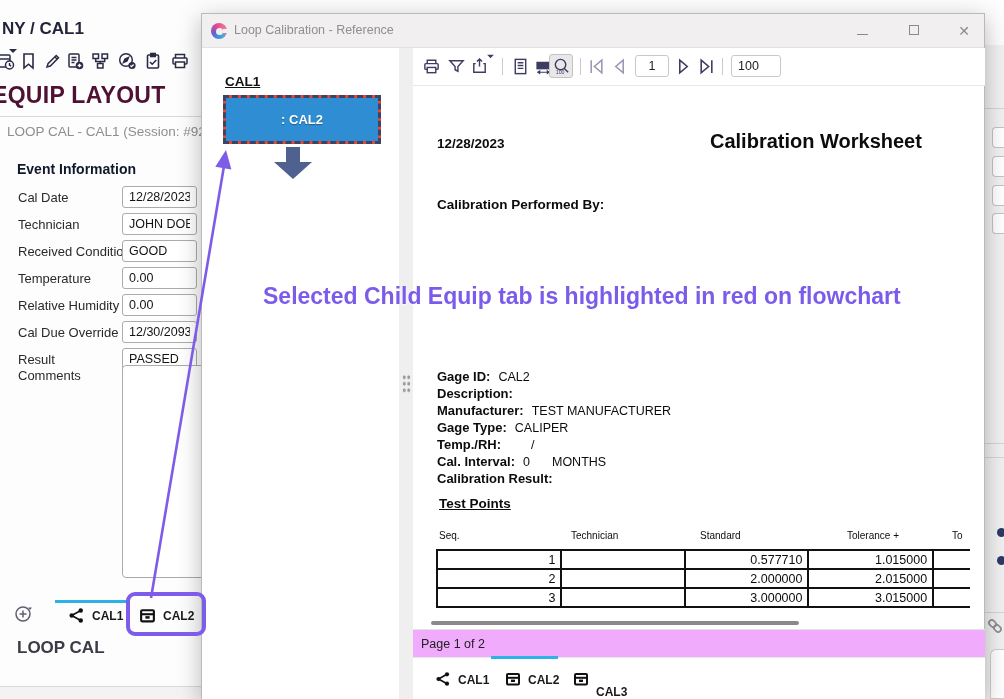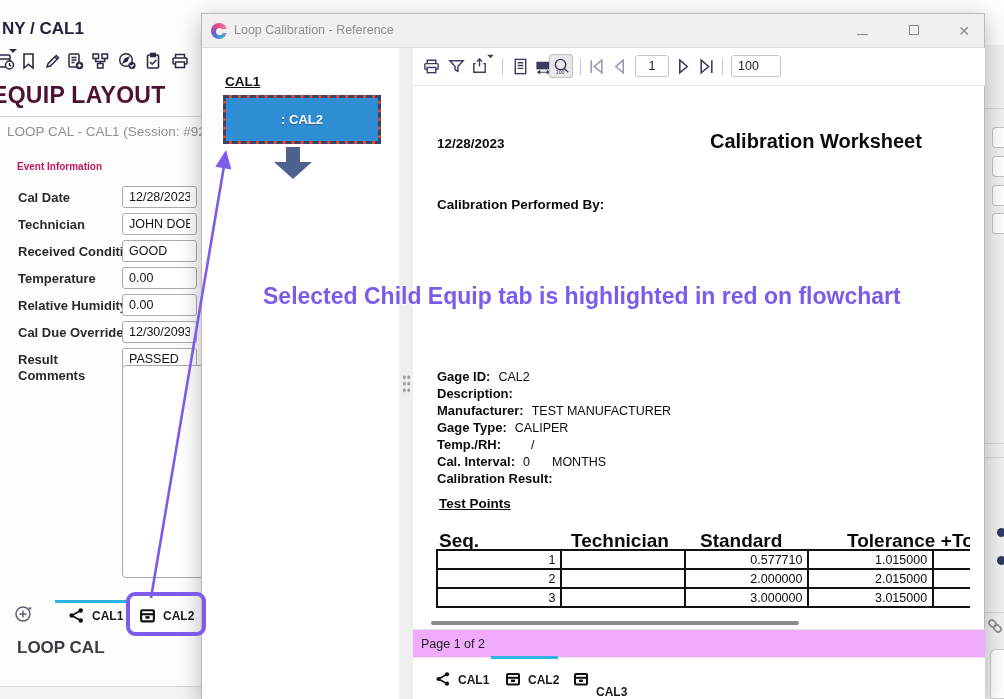--- a/index.html
+++ b/index.html
@@ -8,23 +8,23 @@
   .screen { position:relative; width:1004px; height:699px; background:#fdfdfd; overflow:hidden; }
   .abs { position:absolute; }
 
   
   .breadcrumb { left:2px; top:19px; font-size:17px; font-weight:700; color:#23233c; }
   .bg-toolbar { left:0; top:48px; height:30px; width:200px; color:#2b2b45; }
   .bg-toolbar svg { position:absolute; top:3px; }
   .page-heading { left:-8px; top:82px; font-size:23px; font-weight:700; color:#4e1033; letter-spacing:.3px; }
   .hr { height:1px; background:#d9d9d9; }
   .session-header { left:7px; top:124px; font-size:13.5px; color:#8f8f8f; }
-  .section-title { left:17px; top:161px; font-size:10px; font-weight:700; color:#be185d; }
+  .section-title { left:17px; top:161px; font-size:14px; font-weight:700; color:#0f172a; }
   .frow { position:absolute; left:18px; width:185px; height:22px; }
-  .flabel { position:absolute; left:0; top:4px; font-size:13px; color:#2a2a2a; white-space:nowrap;font-weight:bold; }
+  .flabel { position:absolute; left:0; top:4px; font-size:13px; color:#2a2a2a; white-space:nowrap; }
   .finput { position:absolute; left:104px; top:0; width:75px; height:22px; border:1px solid #ababab; border-radius:3px; font-family:"Liberation Sans",sans-serif; font-size:12.5px; color:#141414; padding:0 6px; background:#fff; }
   .comments-area { left:122px; top:365px; width:80px; height:213px; border:1px solid #ababab; border-radius:4px 0 0 4px; background:#fff; resize:none; }
   .bg-tabbar { left:0; top:594px; width:201px; height:44px; }
   .tab-accent { position:absolute; background:#2bb3e6; height:3px; }
   .bg-tab-label, .dlg-tab-label { font-size:12px; font-weight:700; color:#1a1a1a; }
   .footer-heading { left:17px; top:638px; font-size:17px; font-weight:700; color:#3b3b45; }
   .bg-bottom-strip { left:0; top:686px; width:201px; height:13px; background:#f4f3f3; border-top:1px solid #d9d9d9; }
 
   
   .right-strip { left:985px; top:45px; width:19px; height:654px; background:#f1f1f1; }
@@ -64,21 +64,21 @@
 
   .report { position:absolute; left:211px; top:72px; width:557px; height:542px; background:#fff; overflow:hidden; color:#0c0c0c; }
   .rp-date { position:absolute; left:24px; top:50px; font-size:13.5px; font-weight:700; }
   .rp-title { position:absolute; left:297px; top:44px; font-size:20px; font-weight:700; }
   .rp-performed { position:absolute; left:24px; top:111px; font-size:13.5px; font-weight:700; }
   .rline { position:absolute; font-size:12.5px; white-space:nowrap; }
   .rline b { font-size:13px; }
   .rline .v1 { margin-left:8px; }
   .rline .v2 { margin-left:22px; }
   .tp-heading { position:absolute; left:26px; top:410px; font-size:13.5px; font-weight:700; text-decoration:underline; }
-  .tp-colhead { position:absolute; top:444px; font-size:19px; font-weight:700; }
+  .tp-colhead { position:absolute; top:444px; font-size:10px; font-weight:400; }
   .tp-wrap { position:absolute; left:23px; top:463px; width:536px; height:72px; overflow:hidden; }
   .tp-table { border-collapse:collapse; table-layout:fixed; }
   .tp-table td { border:2px solid #111; height:19px; font-size:12.5px; padding:0 5px; background:#fff; }
   .tp-table .r { text-align:right; }
   .h-scroll { position:absolute; left:229px; top:607px; width:368px; height:4px; background:#8a8a8a; border-radius:2px; }
 
   .statusbar { position:absolute; left:211px; top:615px; width:572px; height:28px; background:#f0abfc; border-top:1px solid #e2e2e2; }
   .status-text { position:absolute; left:8px; top:7px; font-size:12.5px; color:#222; }
   .dlg-tabbar { position:absolute; left:211px; top:643px; width:572px; height:42px; background:#fff; border-top:1px solid #e8e8e8; }
 

